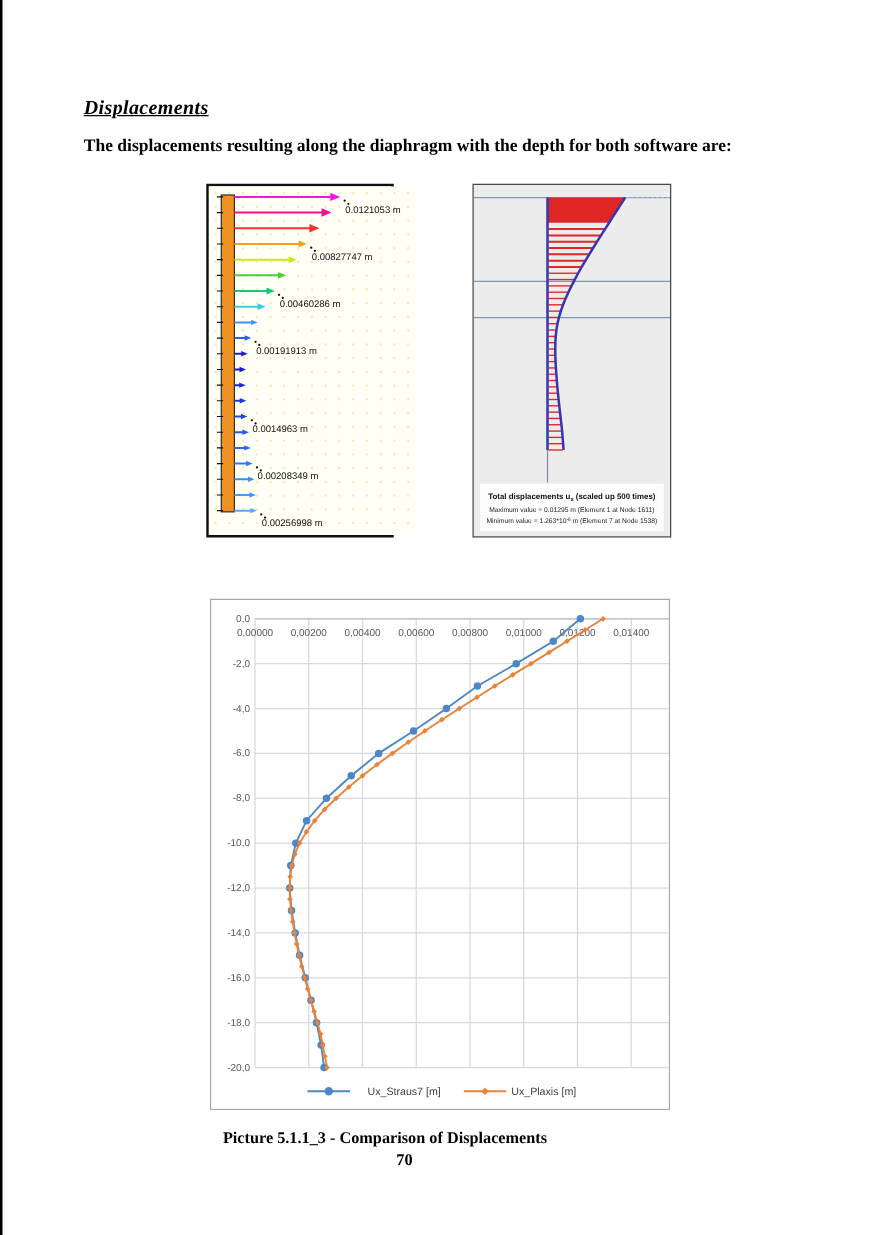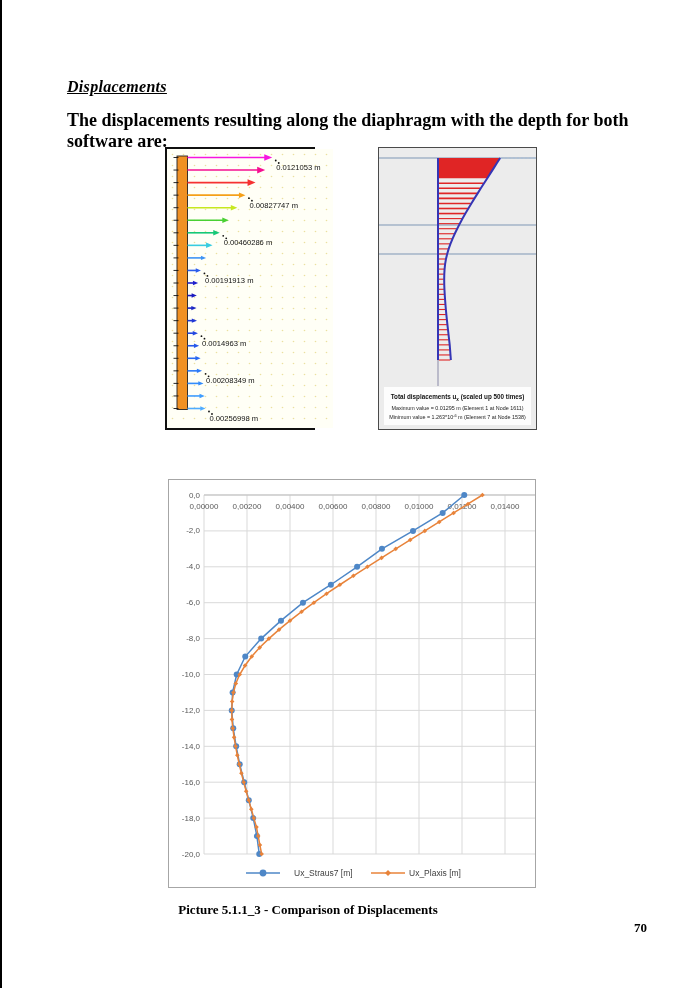--- a/index.html
+++ b/index.html
@@ -8,40 +8,40 @@
     font-family:"Liberation Serif",serif;color:#000;overflow:hidden;
   }
   .page-edge{position:absolute;left:0;top:0;width:2px;height:988px;background:#000;}
   .heading{
     position:absolute;left:67px;top:78px;margin:0;
     font-size:16px;font-weight:700;font-style:italic;text-decoration:underline;
     letter-spacing:.3px;
   }
   .intro{
     position:absolute;left:67px;top:110px;width:600px;
-    font-size:18px;font-weight:700;
+    font-size:14px;font-weight:700;
   }
   .fig-left{
     position:absolute;left:165px;top:147px;width:150px;height:283px;
     box-sizing:border-box;border:2px solid #101010;background:#FFFFF6;
   }
   .fig-right{
     position:absolute;left:378px;top:147px;width:159px;height:283px;
     box-sizing:border-box;border:1px solid #4a4a4a;background:#ECECEC;
   }
   .chart{
     position:absolute;left:168px;top:479px;width:368px;height:409px;
     box-sizing:border-box;border:1px solid #A6A6A6;background:#fff;
   }
   .caption{
     position:absolute;left:0;top:902px;width:616px;text-align:center;
     font-size:13px;font-weight:700;
   }
   .pagenum{
-    position:absolute;left:0;top:920px;width:647px;text-align:right;
+    position:absolute;left:0;top:920px;width:647px;text-align:center;
     font-size:13px;font-weight:700;
   }
   svg{display:block;}
   svg text{font-family:"Liberation Sans",sans-serif;}
 </style>
 </head>
 <body>
 
 <div class="page-edge"></div>
 

